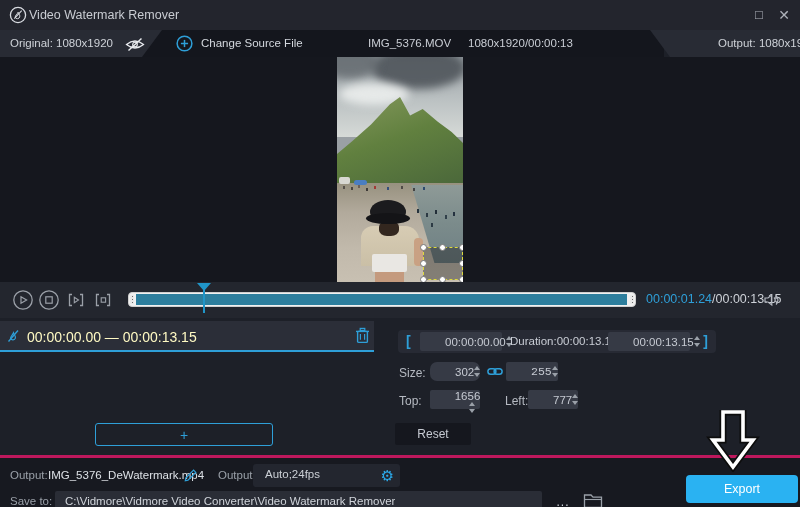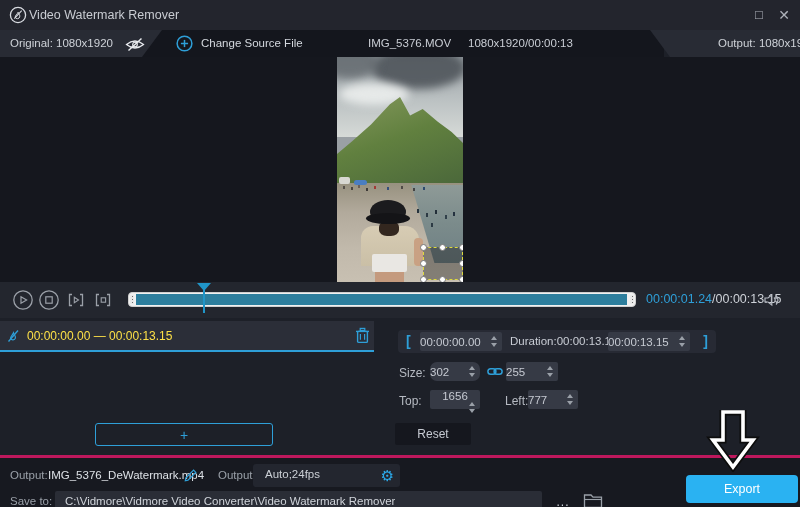--- a/index.html
+++ b/index.html
@@ -85,46 +85,46 @@
                   border-left:7px solid transparent; border-right:7px solid transparent; border-top:8px solid #2095c8; }
   .time-disp { position:absolute; left:646px; top:10px; font-size:12.5px; white-space:nowrap; }
   .t-cur { color:#2e9fd8; } .t-sep,.t-tot { color:#ced2d8; }
   .volume { position:absolute; left:763px; top:10px; }
 
   
   .workspace { position:absolute; left:0; top:318px; width:800px; height:137px; background:#1d2028; }
   .segment-row { position:absolute; left:0; top:3px; width:374px; height:31px; background:#2b2e38;
                  border-bottom:2px solid #2e9fd8; }
   .seg-icon { position:absolute; left:5px; top:6px; }
-  .seg-text { position:absolute; left:27px; top:8px; font-size:12px; color:#fde047; }
+  .seg-text { position:absolute; left:27px; top:8px; font-size:14px; color:#fef9c3; }
   .trash { position:absolute; left:355px; top:6px; }
   .add-area { position:absolute; left:95px; top:105px; width:178px; height:23px;
               border:1px solid #2e9fd8; border-radius:3px; background:transparent; color:#2e9fd8;
               display:flex; align-items:center; justify-content:center; gap:7px; cursor:pointer; }
   .add-plus { font-size:14px; line-height:1; } .add-label { font-size:11.5px; }
 
   .time-row { position:absolute; left:398px; top:12px; width:318px; height:23px;
               background:#272a34; border-radius:4px; }
   .bracket { position:absolute; top:3px; color:#2e9fd8; font-size:14px; font-weight:bold; cursor:pointer; }
   .br-o{left:8px;} .br-c{right:8px;}
   .nfield { position:absolute; background:#363a45; border-radius:2px; height:19px;
             display:flex; align-items:center; color:#c6cad2; font-size:11.5px; }
-  .nfield .val { padding-left:0;text-align:right; }
+  .nfield .val { padding-left:25px;text-align:right; }
   .spinner { margin-left:auto; display:flex; flex-direction:column; gap:3px; padding-right:5px; cursor:pointer; }
   .sp-up { width:0; height:0; border-left:3.5px solid transparent; border-right:3.5px solid transparent;
            border-bottom:4px solid #9aa0a8; }
   .sp-dn { width:0; height:0; border-left:3.5px solid transparent; border-right:3.5px solid transparent;
            border-top:4px solid #9aa0a8; }
   .f-start { left:22px; top:2px; width:82px; }
   .dur-label { position:absolute; left:112px; top:5px; font-size:11.5px; color:#c9cdd5; }
   .f-end { left:210px; top:2px; width:82px; }
   .ws-label { position:absolute; font-size:12px; color:#b6bac2; }
   .lb-size{left:399px;top:48px;} .lb-top{left:399px;top:76px;} .lb-left{left:505px;top:76px;}
   .f-sizew { left:430px; top:44px; width:50px;border-radius:7px; }
-  .f-sizeh { left:506px; top:44px; width:52px; }
+  .f-sizeh { left:506px; top:44px; width:52px;font-family:Liberation Mono, monospace; }
   .f-top   { left:430px; top:72px; width:50px;flex-direction:column; }
   .f-left  { left:528px; top:72px; width:50px; }
   .link-icon { position:absolute; left:487px; top:48px; }
   .reset-btn { position:absolute; left:395px; top:105px; width:76px; height:22px;
                background:#15171e; border:none; border-radius:2px; color:#c6cad2; font-size:12px; cursor:pointer; }
 
   
   .bottombar { position:absolute; left:0; top:455px; width:800px; height:52px;
                background:#171920; border-top:3px solid #be185d; }
   .bb-label { position:absolute; font-size:11.5px; color:#9aa0a8; white-space:nowrap; }

